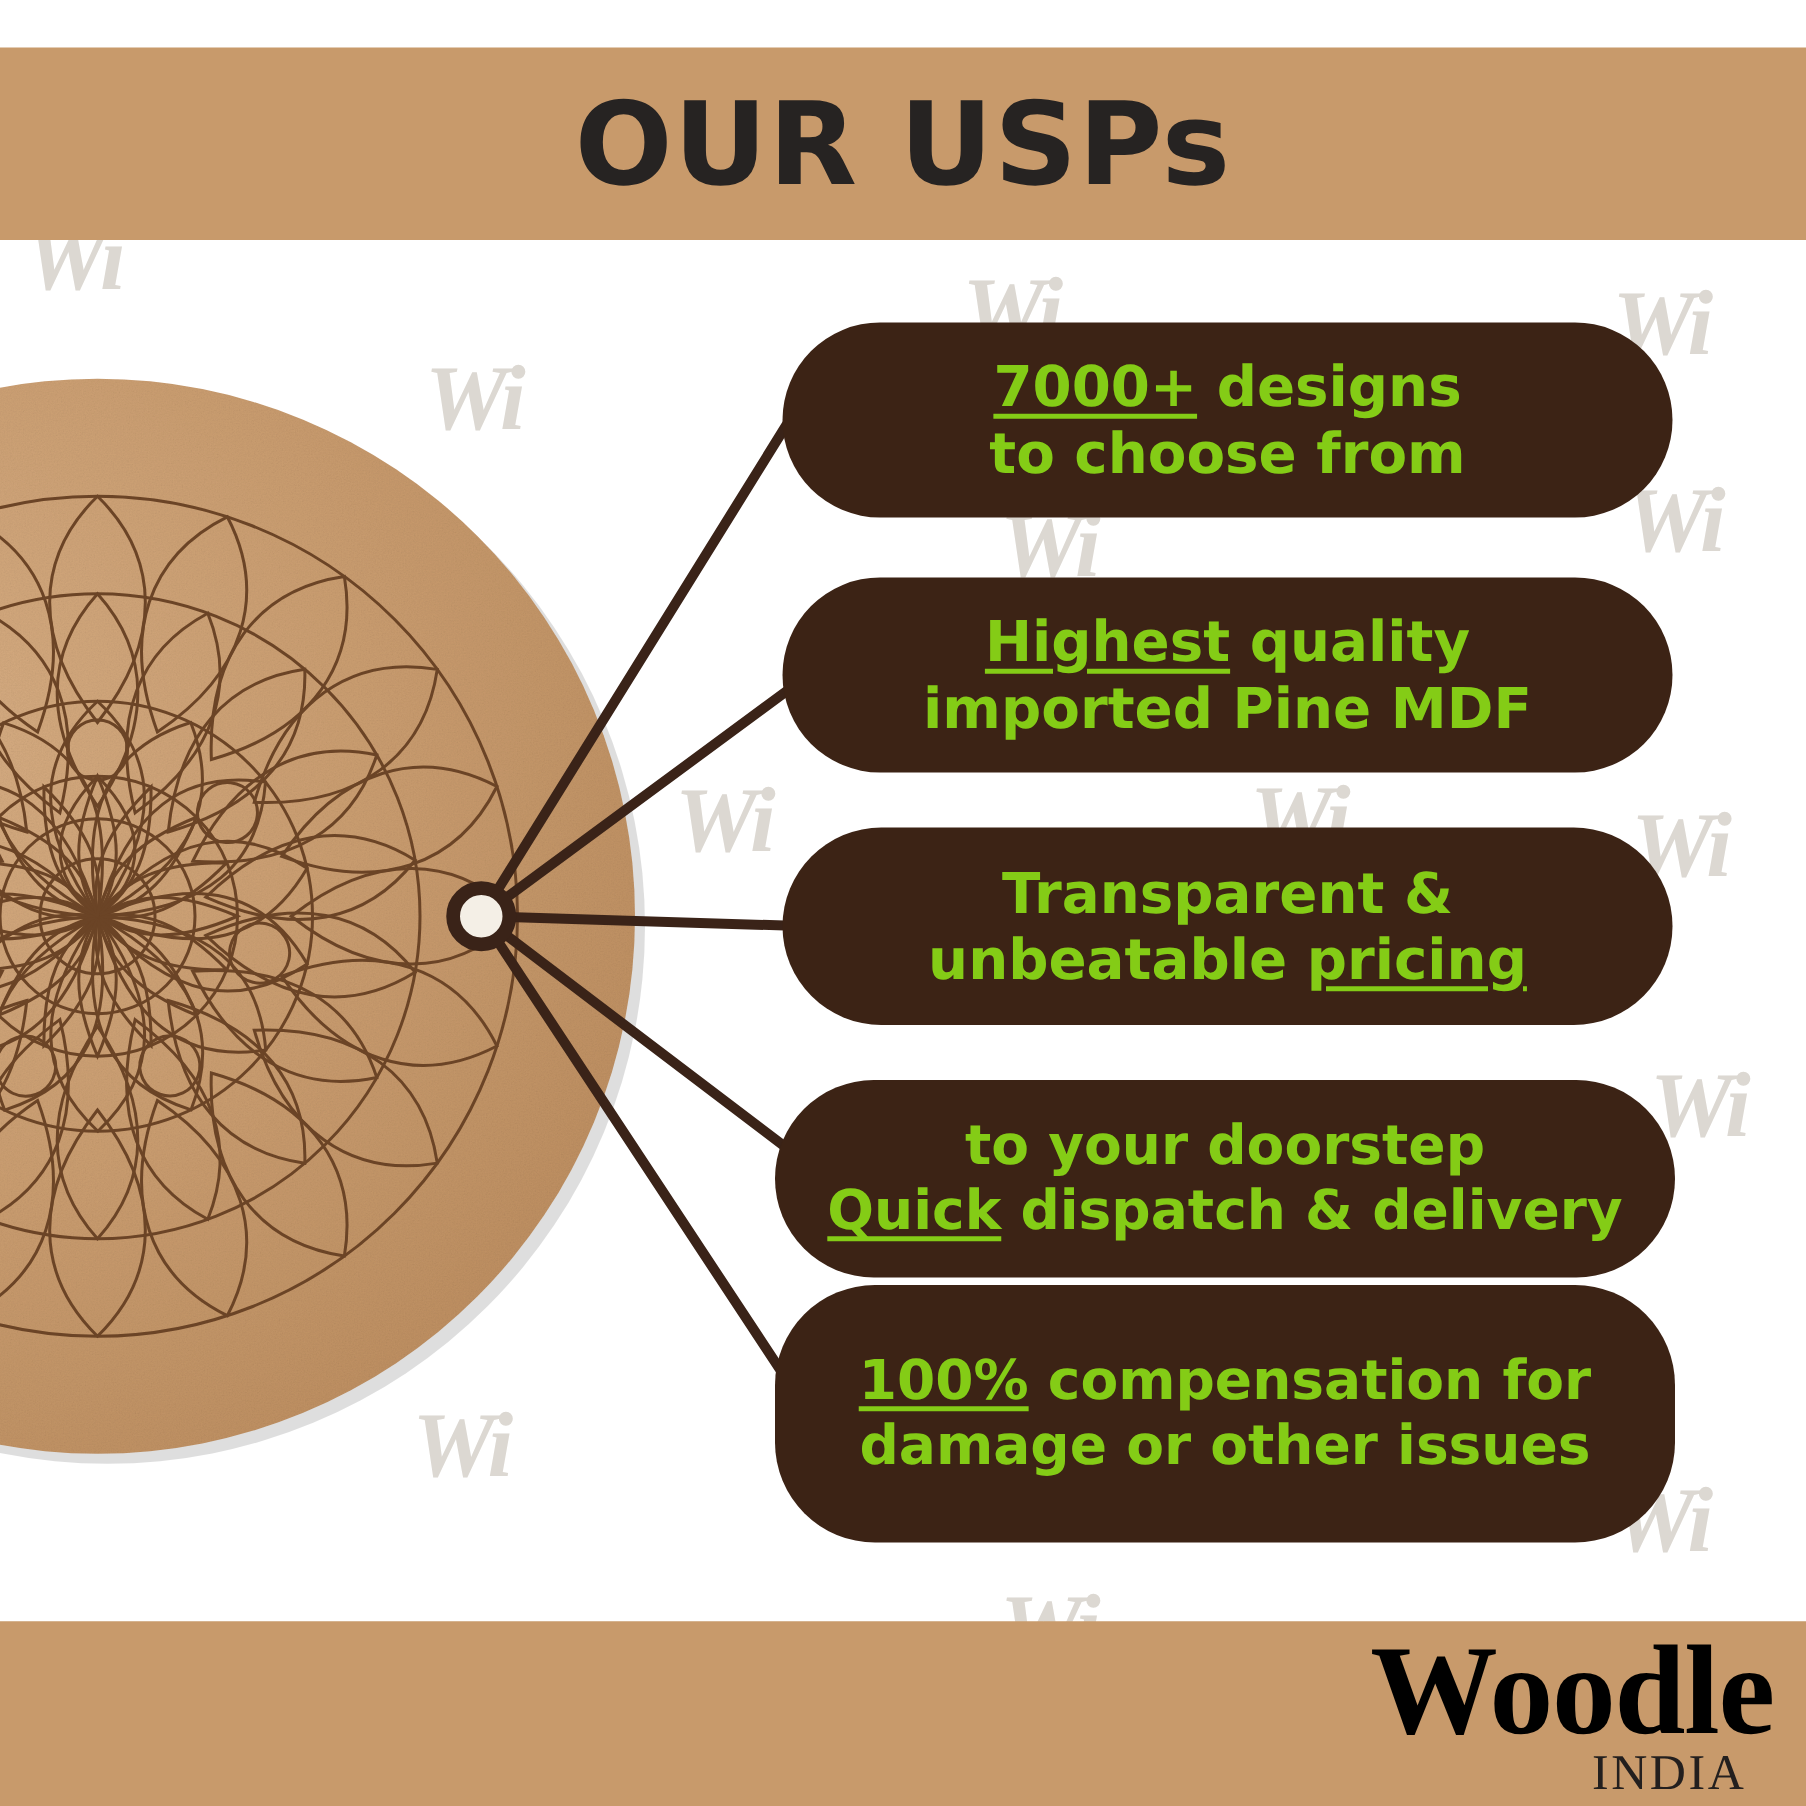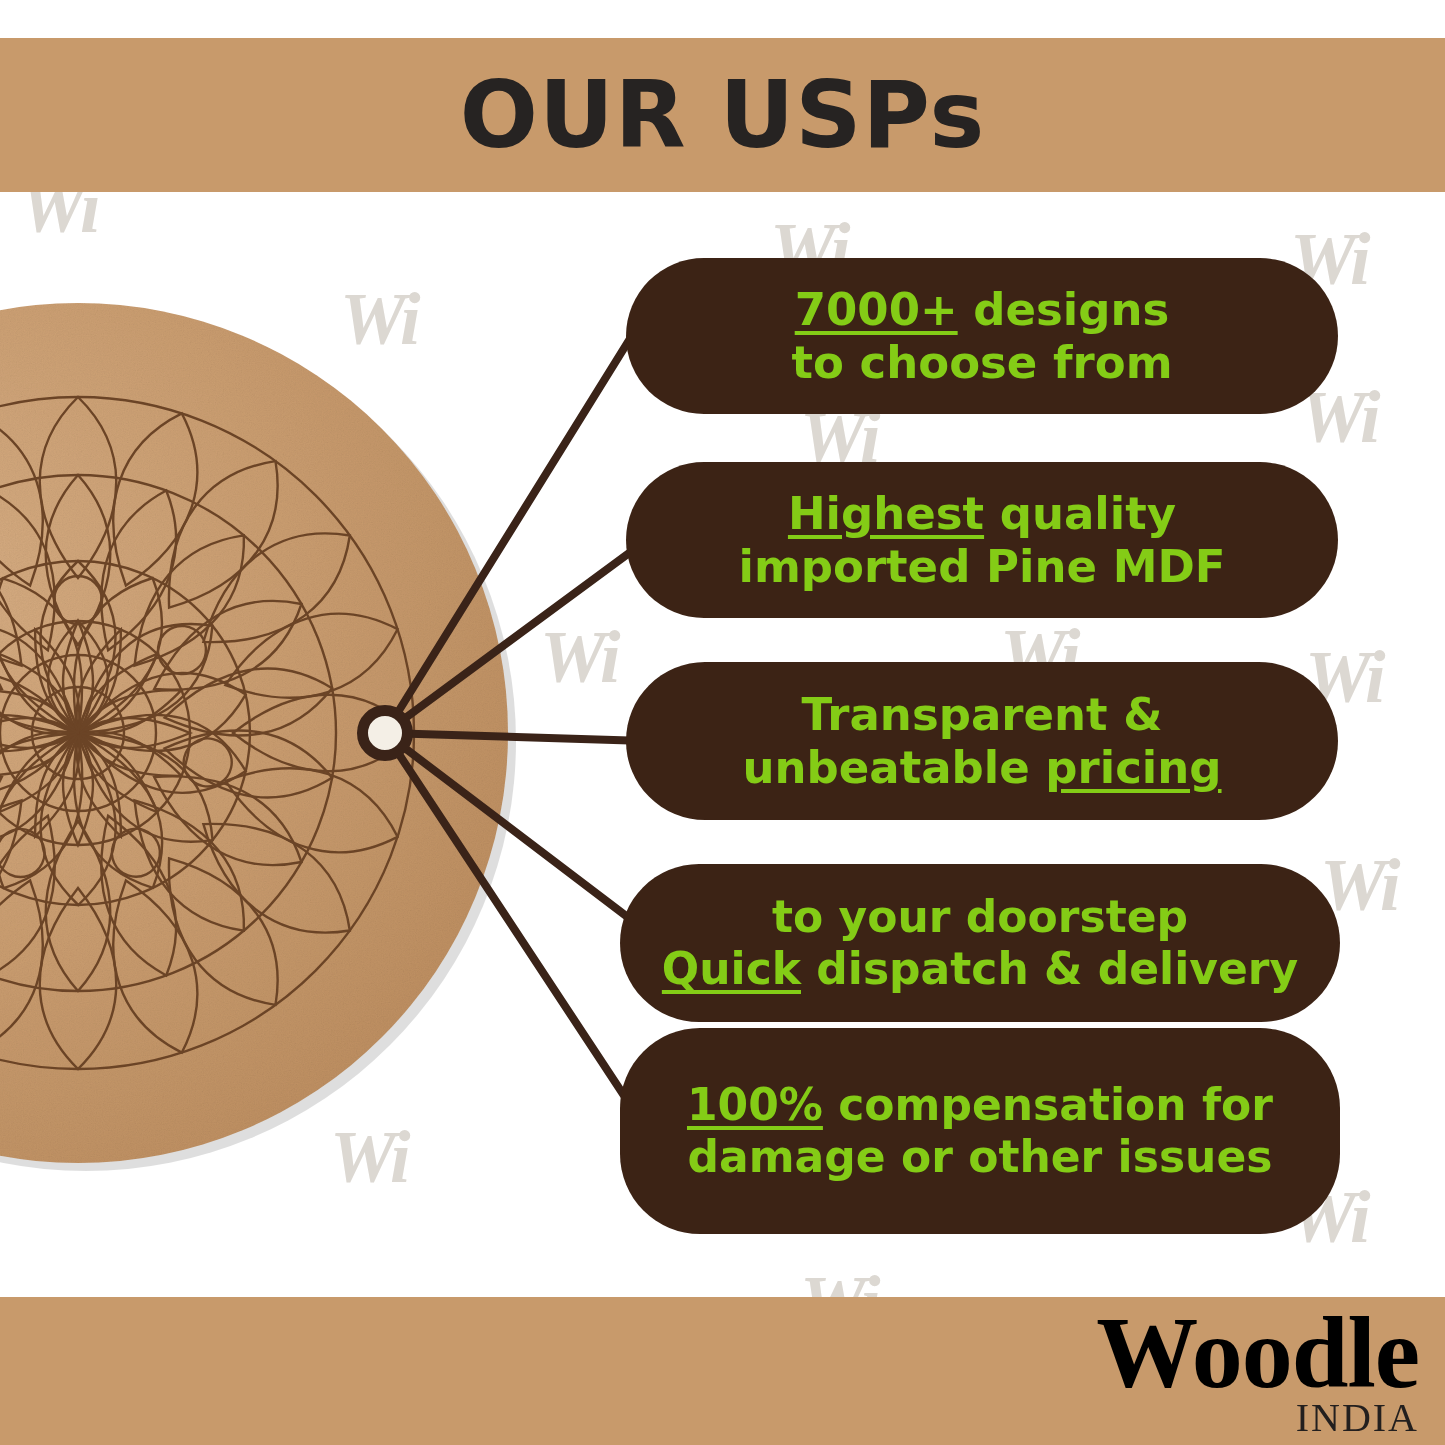--- a/index.html
+++ b/index.html
@@ -86,21 +86,21 @@
     display: block;
   }
   #logo-sub {
     font-family: "Liberation Serif", serif;
     font-weight: 400;
     font-size: 40px;
     color: #231F1E;
     letter-spacing: 2px;
     display: block;
     margin-top: -6px;
-    margin-right: 0;
+    margin-right: 22px;
   }
 
   
   #disc-wrap {
     position: absolute;
     left: 0; top: 0;
     width: 1445px; height: 1445px;
     z-index: 2;
     pointer-events: none;
   }

